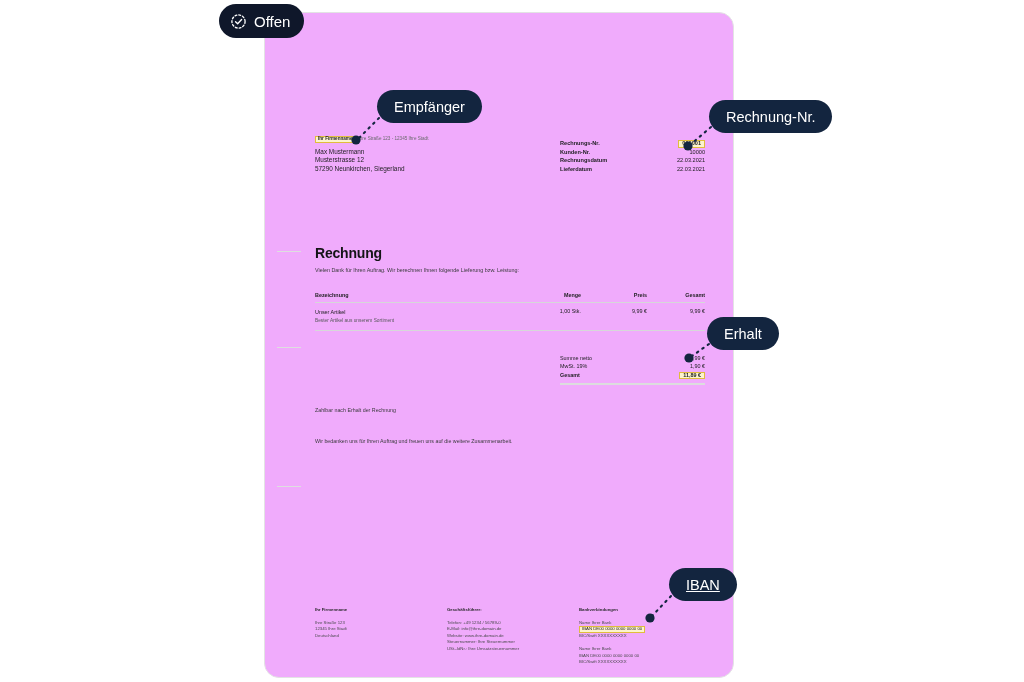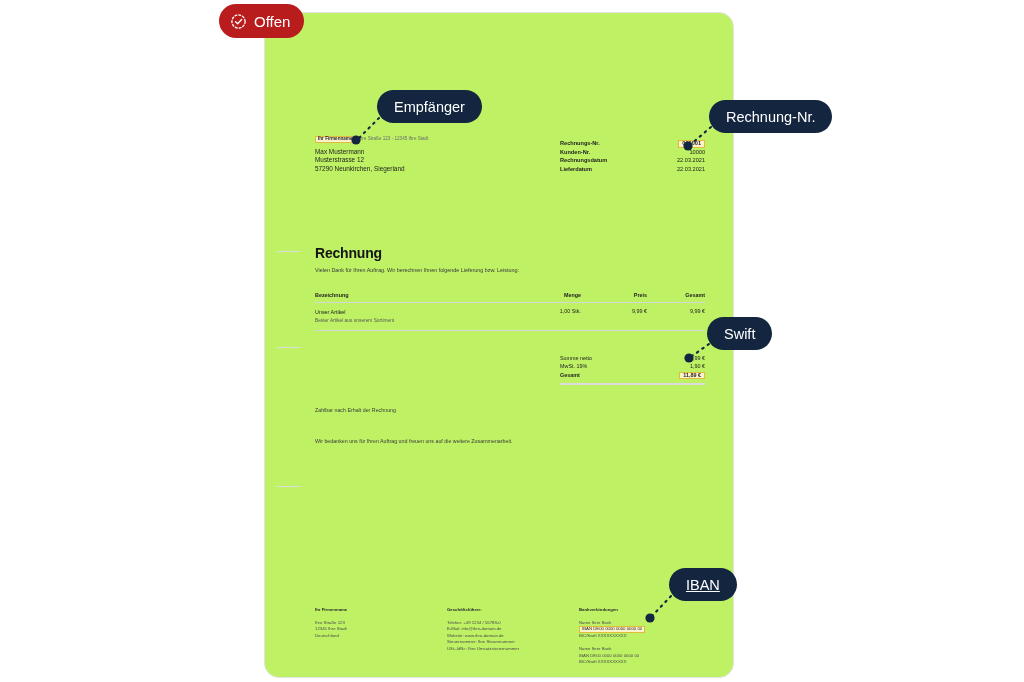--- a/index.html
+++ b/index.html
@@ -19,21 +19,21 @@
     background: #ffffff;
   }
 
   
   #page-card {
     position: absolute;
     left: 264px;
     top: 12px;
     width: 470px;
     height: 666px;
-    background: #bef264;
+    background: #f0abfc;
     border: 1px solid #e3e3e4;
     border-radius: 15px;
   }
 
   
   .fold-tick {
     position: absolute;
     left: 12px;
     width: 24px;
     height: 1px;
@@ -211,21 +211,21 @@
   .f-gap { height: 6.6px; }
   .f-line .hl { font-size: 4.3px; padding: 0 2px; font-weight: normal; }
 
   
   #status-badge {
     position: absolute;
     left: 219px;
     top: 4px;
     height: 34px;
     padding: 0 14px 0 11px;
-    background: #b91c1c;
+    background: #0f172a;
     border-radius: 17px;
     display: flex;
     align-items: center;
     gap: 7px;
     color: #ffffff;
     font-size: 15px;
     z-index: 30;
   }
   #status-badge svg { display: block; }
 
@@ -387,21 +387,21 @@
     <circle cx="650" cy="618" r="4.6" fill="#13253f"></circle>
   </svg>
 
   <div class="callout" id="callout-empfaenger">
     <span>Empfänger</span>
   </div>
   <div class="callout" id="callout-rechnungnr">
     <span>Rechnung-Nr.</span>
   </div>
   <div class="callout" id="callout-betrag">
-    <span>Swift</span>
+    <span>Erhalt</span>
   </div>
   <div class="callout" id="callout-iban">
     <span>IBAN</span>
   </div>
 
   <div id="status-badge">
     <span>
       <svg width="17" height="17" viewBox="0 0 24 24" fill="none" stroke="#ffffff" stroke-width="1.9" stroke-linecap="round">
         <circle cx="12" cy="12" r="9.3" stroke-dasharray="2.6 2.9"></circle>
         <polyline points="7.8,12.3 10.8,15.2 16.4,9.1" stroke-linejoin="round"></polyline>

